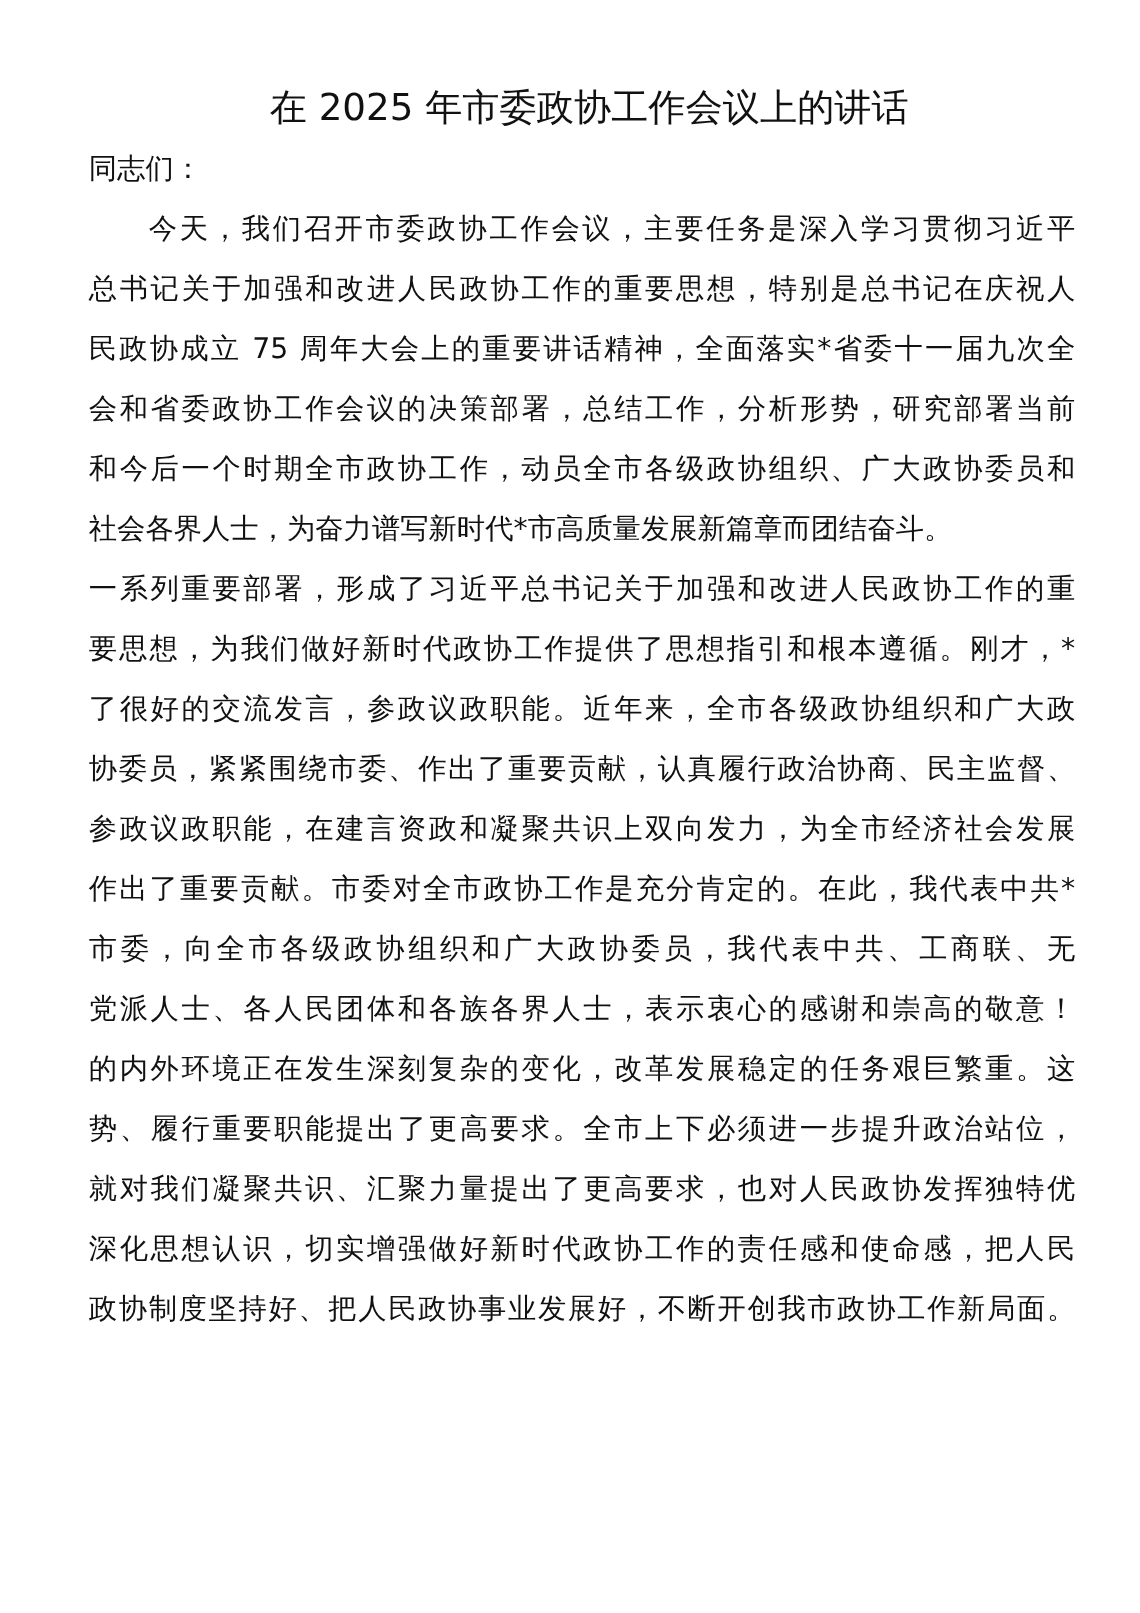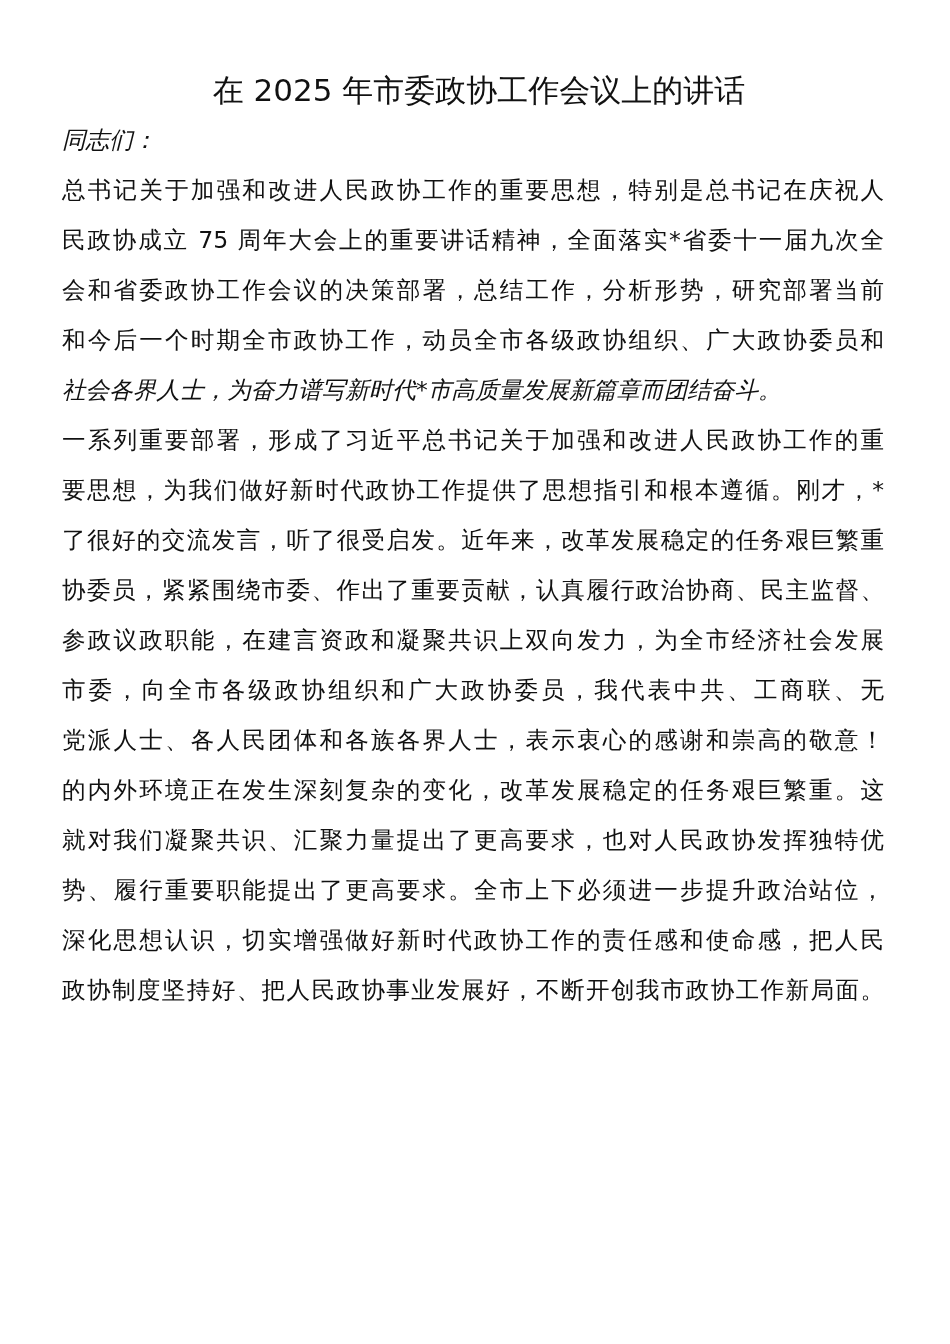--- a/index.html
+++ b/index.html
@@ -1,44 +1,46 @@
 <!DOCTYPE html>
 <html><head>
 <meta charset="utf-8">
 <style>
   html, body { margin: 0; padding: 0; background: #ffffff; }
   body { width: 950px; height: 1344px; overflow: hidden; position: relative;
          font-family: "DejaVu Sans", "Liberation Sans", sans-serif; color: #111111; }
-  .page { position: absolute; left: 4px; top: 0; width: 818px; height: 1344px; }
+  .page { position: absolute; left: 16px; top: 0; width: 818px; height: 1344px; }
   .title { position: absolute; left: 0; top: 68px; width: 950px; text-align: center;
            font-size: 31px; line-height: 44px; letter-spacing: 0px; color: #111; }
   .body { position: absolute; left: 58px; top: 115px; width: 822px; }
   .line { display: block; height: 50px; line-height: 50px; font-size: 23.6px;
           white-space: nowrap; text-align: justify; text-align-last: justify; }
-  .line.noj { text-align-last: left; font-style: italic; }
+  .line.noj { text-align-last: left; }
   .line.indent { padding-left: 50px; }
 </style>
 </head>
 <body>
 
 <div class="page">
   <div class="title">在 2025 年市委政协工作会议上的讲话</div>
   <div class="body">
     <span class="line noj">同志们：</span>
+    <span class="line indent">今天，我们召开市委政协工作会议，主要任务是深入学习贯彻习近平</span>
     <span class="line">总书记关于加强和改进人民政协工作的重要思想，特别是总书记在庆祝人</span>
     <span class="line">民政协成立 75 周年大会上的重要讲话精神，全面落实*省委十一届九次全</span>
     <span class="line">会和省委政协工作会议的决策部署，总结工作，分析形势，研究部署当前</span>
     <span class="line">和今后一个时期全市政协工作，动员全市各级政协组织、广大政协委员和</span>
     <span class="line noj">社会各界人士，为奋力谱写新时代*市高质量发展新篇章而团结奋斗。</span>
     <span class="line">一系列重要部署，形成了习近平总书记关于加强和改进人民政协工作的重</span>
     <span class="line">要思想，为我们做好新时代政协工作提供了思想指引和根本遵循。刚才，*</span>
-    <span class="line">了很好的交流发言，听了很受启发。近年来，改革发展稳定的任务艰巨繁重</span>
+    <span class="line">了很好的交流发言，参政议政职能。近年来，全市各级政协组织和广大政</span>
     <span class="line">协委员，紧紧围绕市委、作出了重要贡献，认真履行政治协商、民主监督、</span>
     <span class="line">参政议政职能，在建言资政和凝聚共识上双向发力，为全市经济社会发展</span>
+    <span class="line">作出了重要贡献。市委对全市政协工作是充分肯定的。在此，我代表中共*</span>
     <span class="line">市委，向全市各级政协组织和广大政协委员，我代表中共、工商联、无</span>
     <span class="line">党派人士、各人民团体和各族各界人士，表示衷心的感谢和崇高的敬意！</span>
     <span class="line">的内外环境正在发生深刻复杂的变化，改革发展稳定的任务艰巨繁重。这</span>
+    <span class="line">势、履行重要职能提出了更高要求。全市上下必须进一步提升政治站位，</span>
     <span class="line">就对我们凝聚共识、汇聚力量提出了更高要求，也对人民政协发挥独特优</span>
-    <span class="line">势、履行重要职能提出了更高要求。全市上下必须进一步提升政治站位，</span>
     <span class="line">深化思想认识，切实增强做好新时代政协工作的责任感和使命感，把人民</span>
     <span class="line">政协制度坚持好、把人民政协事业发展好，不断开创我市政协工作新局面。</span>
   </div>
 </div>
 
 </body></html>

